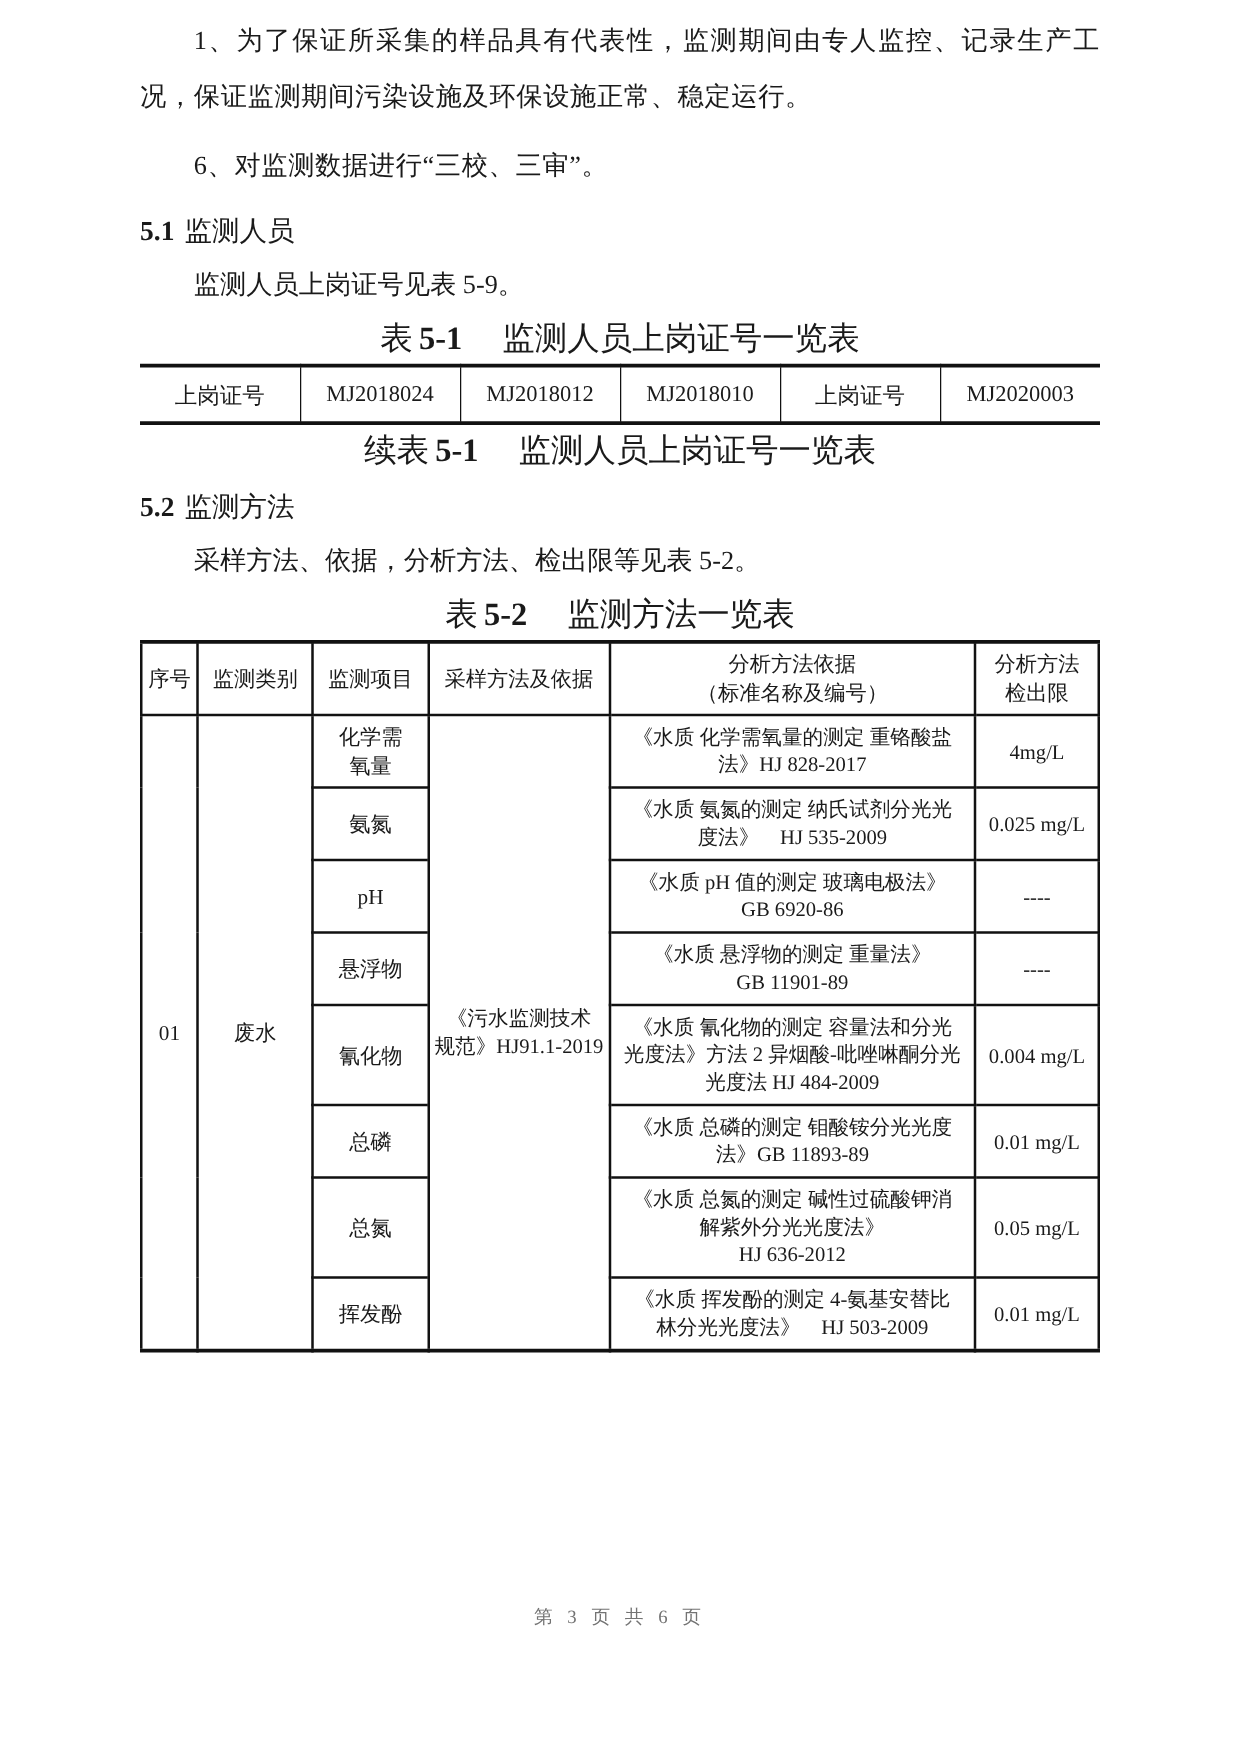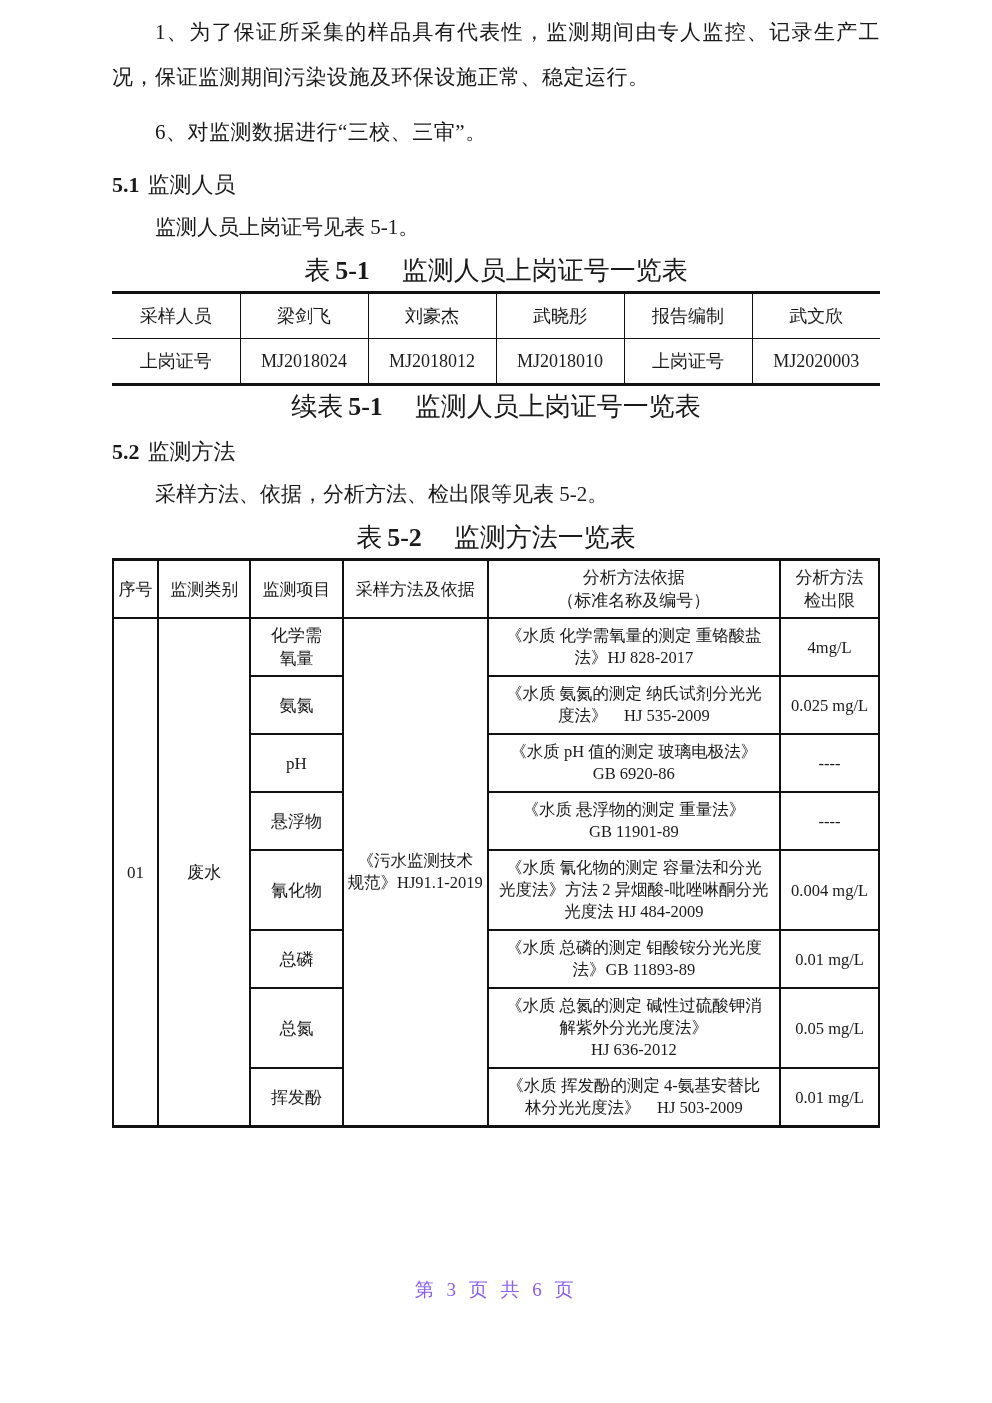--- a/index.html
+++ b/index.html
@@ -55,51 +55,43 @@
     white-space: pre-line;
     padding: 5px 3px;
     font-size: 17px; line-height: 23px;
   }
   .t52 .method-cell { font-size: 16.5px; line-height: 22px; padding: 6px 0; text-align: center; }
   .t52 .limit-cell { font-size: 16.5px; }
 
   .footer {
     position: absolute; bottom: 100px; left: 0;
     width: 100%; text-align: center;
-    font-size: 19px; letter-spacing: 4px; color: #8b5cf6;
+    font-size: 15px; letter-spacing: 4px; color: #737373;
   }
 </style>
 </head>
 <body>
 
 <div class="page">
 
 
   <p class="para">1、为了保证所采集的样品具有代表性，监测期间由专人监控、记录生产工况，保证监测期间污染设施及环保设施正常、稳定运行。</p>
   <p class="para">6、对监测数据进行“三校、三审”。</p>
 
   <div class="h2">
     <span class="num">5.1</span><span>监测人员</span>
   </div>
-  <p class="intro">监测人员上岗证号见表 5-1。</p>
+  <p class="intro">监测人员上岗证号见表 5-9。</p>
 
   <div class="caption">
     <span>表</span><span class="num">5-1</span><span>监测人员上岗证号一览表</span>
   </div>
 
   <table class="t51">
     <tbody>
-        <tr>
-      <td>采样人员</td>
-      <td>梁剑飞</td>
-      <td>刘豪杰</td>
-      <td>武晓彤</td>
-      <td>报告编制</td>
-      <td>武文欣</td>
-    </tr>
     <tr>
       <td>上岗证号</td>
       <td>MJ2018024</td>
       <td>MJ2018012</td>
       <td>MJ2018010</td>
       <td>上岗证号</td>
       <td>MJ2020003</td>
     </tr>
   </tbody>
     </table>

